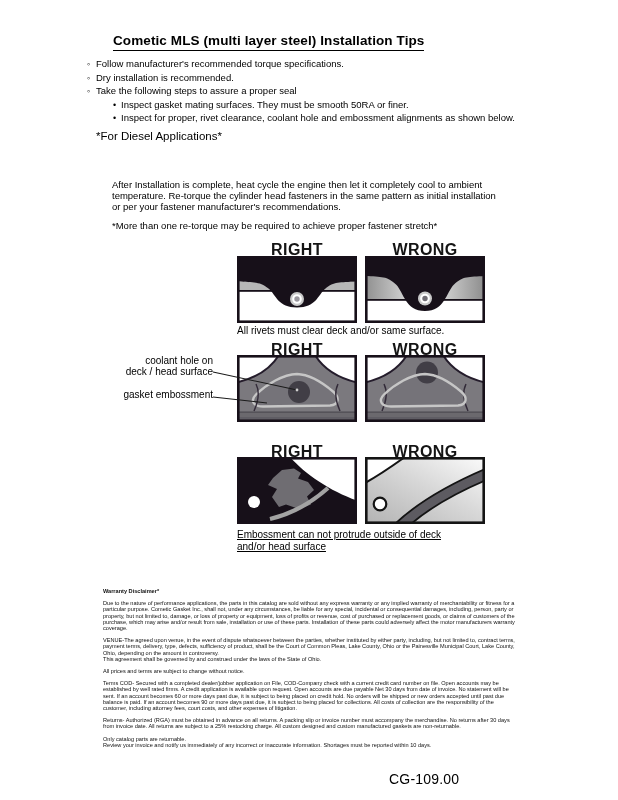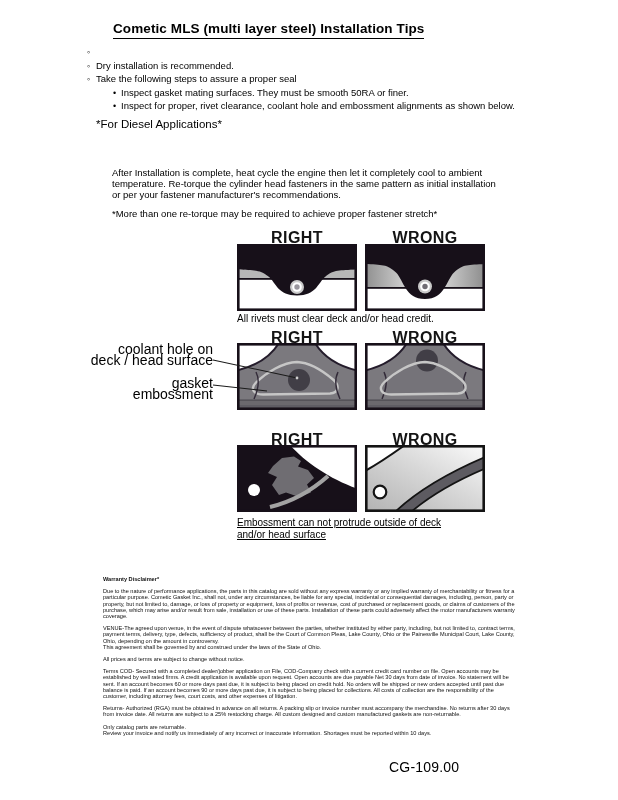--- a/index.html
+++ b/index.html
@@ -1,21 +1,21 @@
 <!DOCTYPE html>
 <html><head>
 <meta charset="utf-8">
 <style>
   html,body { margin:0; padding:0; }
   body {
     width:618px; height:800px; background:#ffffff; position:relative;
     font-family:"Liberation Sans", sans-serif; color:#000;
     -webkit-font-smoothing:antialiased;
   }
-  .page { position:absolute; inset:0; background:#fff; overflow:hidden; }
+  .page { position:absolute; inset:0; background:#fff; overflow:hidden;margin-top:12px; }
 
   
   .title {
     position:absolute; left:113px; top:21px;
     font-size:13.5px; font-weight:bold; letter-spacing:0.1px;
     border-bottom:1.8px solid #000; padding-bottom:2px;
   }
   .bullets { position:absolute; left:87px; top:46px; font-size:9.5px; }
   .b-row { display:flex; height:13.5px; align-items:flex-start; line-height:12px; }
   .b-row .mk { width:9px; font-size:9px; line-height:12px; }
@@ -29,21 +29,21 @@
   
   .dg-title {
     position:absolute; width:120px; text-align:center;
     font-size:16px; font-weight:600; letter-spacing:0.4px; color:#141414;
   }
   .dg-box { position:absolute; width:120px; height:67px; }
   .dg-box svg { display:block; width:120px; height:67px; }
   .dg-caption { position:absolute; left:237px; font-size:10px; line-height:12px; color:#000; }
   .cap3 { width:215px; }
 
-  .ann { position:absolute; left:90px; width:123px; text-align:right; font-size:14px; line-height:10.5px; }
+  .ann { position:absolute; left:90px; width:123px; text-align:right; font-size:10px; line-height:10.5px; }
   .ann1 { top:344px; } .ann2 { top:378px; }
   .leader { position:absolute; left:210px; top:340px; width:160px; height:70px; pointer-events:none; z-index:5; }
 
   
   .warranty { position:absolute; left:103px; top:576px; width:412px; font-size:5.6px; line-height:6.2px; color:#111; }
   .warranty .w-h { font-weight:bold; margin:0; }
   .w-p { margin:6px 0 0 0; }
   .w-p.tight { margin-top:0; }
 
   .page-num { position:absolute; left:389px; top:759px; font-size:14px; letter-spacing:0.2px; }
@@ -51,20 +51,21 @@
 </head>
 <body>
 
 <div class="page">
 
   <div class="title">Cometic MLS (multi layer steel) Installation Tips</div>
 
   <div class="bullets">
     <div class="b-row">
         <span class="mk">◦</span>
+        <span>Follow manufacturer's recommended torque specifications.</span>
       </div>
     <div class="b-row">
         <span class="mk">◦</span>
         <span>Dry installation is recommended.</span>
       </div>
     <div class="b-row">
         <span class="mk">◦</span>
         <span>Take the following steps to assure a proper seal</span>
       </div>
     <div class="b-row sub">
@@ -118,21 +119,21 @@
       <path d="M0,0 H120 V20 C103,21 98,20 89,28.5 C81,36.5 80,55 60,55 C40,55 39,36.5 31,28.5 C22,20 17,21 0,20 Z" fill="#171019"></path>
       <g>
         <circle cx="60" cy="42.5" r="7" fill="#c9c9c9"></circle>
         <circle cx="60" cy="42.5" r="4.8" fill="#ffffff"></circle>
         <circle cx="60" cy="42.5" r="2.7" fill="#706d74"></circle>
       </g>
       <rect x="1.3" y="1.3" width="117.4" height="64.4" fill="none" stroke="#171019" stroke-width="2.6"></rect>
     </svg>
   </div>
 
-  <div class="dg-caption" style="top:313px;">All rivets must clear deck and/or head credit.</div>
+  <div class="dg-caption" style="top:313px;">All rivets must clear deck and/or same surface.</div>
 
   <div class="dg-title" style="left:237px; top:329px;">RIGHT</div>
   <div class="dg-title" style="left:365px; top:329px;">WRONG</div>
 
   <div class="ann ann1">
     <div>coolant hole on</div>
     <div>deck / head surface</div>
   </div>
   <div class="ann ann2">gasket embossment</div>
 

